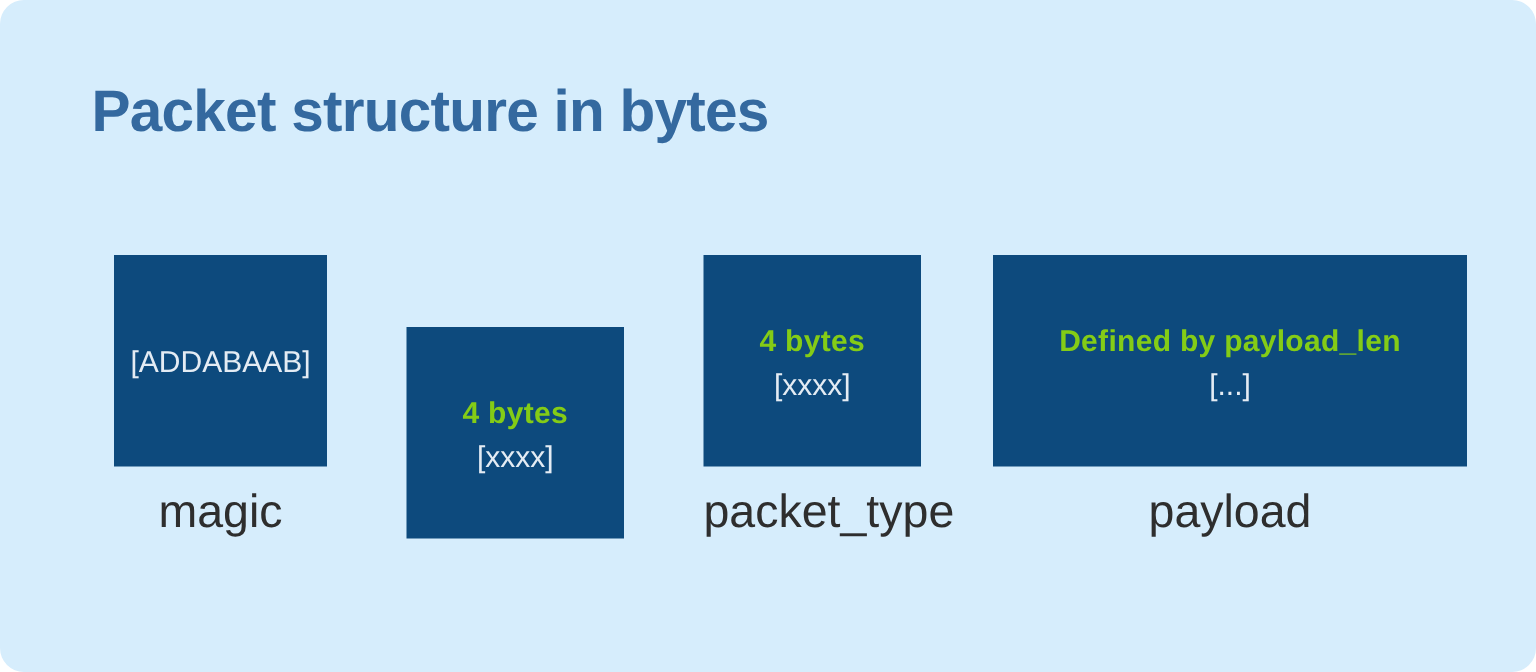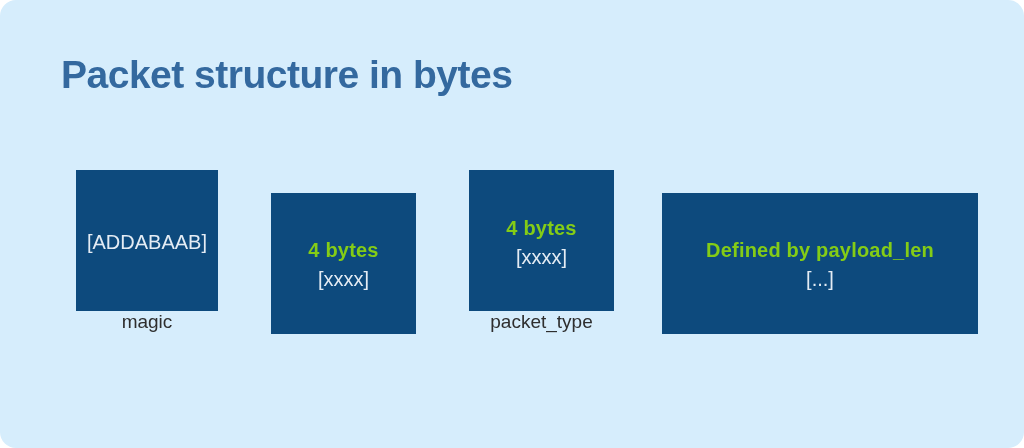--- a/index.html
+++ b/index.html
@@ -59,22 +59,23 @@
     color: #e4ecf4;
     white-space: nowrap;
   }
   .box-line.bold {
     font-weight: bold;
     color: #84cc16;
     letter-spacing: 0.2px;
   }
   .box-line:empty { display: none; }
   .field-label {
+    margin-top: 11px;
     text-align: center;
-    font-size: 19px;
+    font-size: 31px;
     color: #2e2e2e;
     line-height: 1.2;
   }
 </style>
 </head>
 <body>
 
 <div class="panel">
   <div class="title">Packet structure in bytes</div>
 
@@ -101,16 +102,17 @@
         <div class="box-line">[xxxx]</div>
       </div>
       <div class="field-label">packet_type</div>
     </div>
 
     <div class="cell cell-4">
       <div class="box">
         <div class="box-line bold">Defined by payload_len</div>
         <div class="box-line">[...]</div>
       </div>
+      <div class="field-label">payload</div>
     </div>
 
   </div>
 </div>
 
 </body></html>

